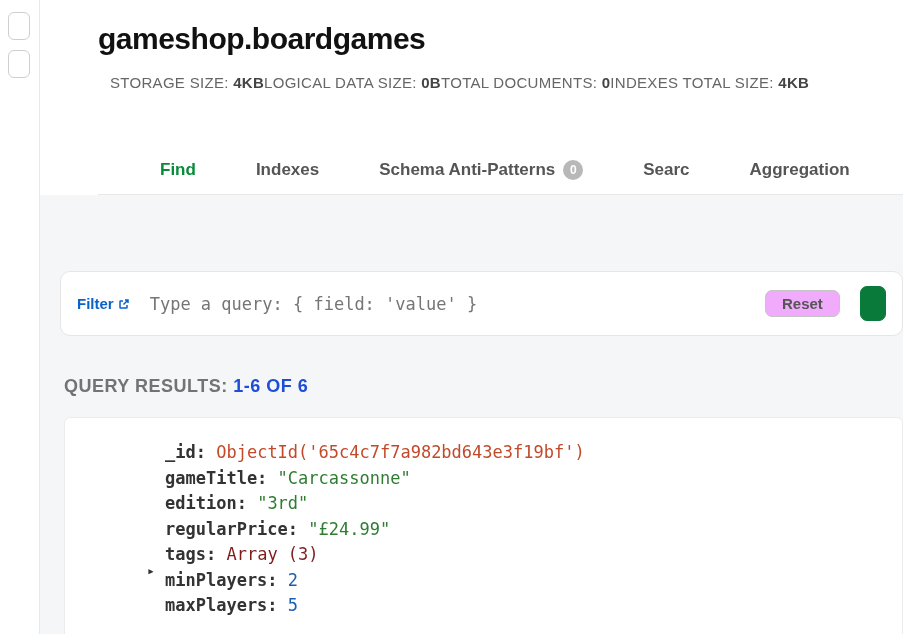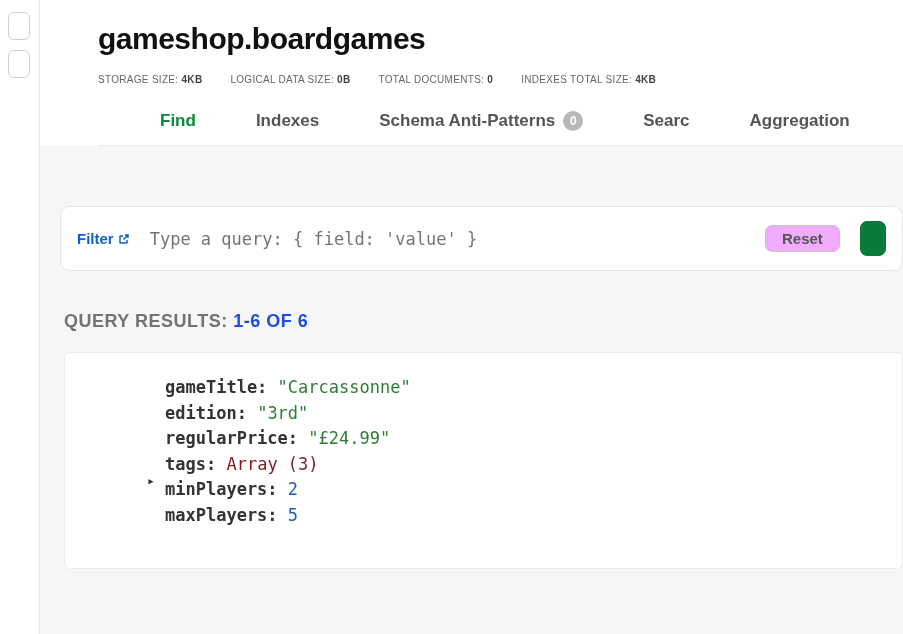--- a/index.html
+++ b/index.html
@@ -39,63 +39,64 @@
   }
   .title {
     font-size: 30px;
     font-weight: 800;
     color: #111;
     letter-spacing: -0.5px;
   }
   .stats {
     margin-top: 18px;
     display: flex;
-    gap: 28px;
-    font-size: 10px;
+    font-size: 15px;
     color: #555;
     letter-spacing: 0.3px;
+    margin-left: 12px;
   }
   .stats .label { color: #666; }
   .stats .value { font-weight: 700; color: #444; }
   .tabs {
     margin-top: 26px;
     display: flex;
     border-bottom: 1px solid #e8e8e8;
     font-size: 17px;
     font-weight: 700;
     color: #555;
     gap: 0;
   }
   .tabs .tab {
     padding: 0 30px 14px 30px;
     cursor: pointer;
     display: flex;
     align-items: center;
     gap: 8px;
+    margin-top: 43px;
   }
   .tabs .tab:first-child { padding-left: 62px; }
   .tabs .tab.active { color: #0a8b3a; }
   .badge {
     background: #b8b8b8;
     color: #fff;
     border-radius: 50%;
     width: 20px;
     height: 20px;
     font-size: 12px;
     display: inline-flex;
     align-items: center;
     justify-content: center;
   }
   .tab-panel {
     background: #f5f6f7;
     padding: 60px 0 0 0;
     height: 500px;
   }
   .filter-bar {
-    margin: 0 0 0 20px;
+    margin: 16px 0 0 20px;
     background: #fff;
     border: 1px solid #e6e6e6;
     border-radius: 10px;
     padding: 14px 16px;
     display: flex;
     align-items: center;
     gap: 20px;
   }
   .filter-label {
     color: #0b63c9;
@@ -226,20 +227,24 @@
       <button class="btn primary">&nbsp;</button>
     </div>
 
     <div class="results-heading">
       <span class="muted">QUERY RESULTS:</span>
       <span class="strong">1-6 OF 6</span>
     </div>
 
     <div class="doc-card">
       <div class="kv">
+        <span class="key">_id:</span>
+        <span class="objid">ObjectId('65c4c7f7a982bd643e3f19bf')</span>
+      </div>
+      <div class="kv">
         <span class="key">gameTitle:</span>
         <span class="str">"Carcassonne"</span>
       </div>
       <div class="kv">
         <span class="key">edition:</span>
         <span class="str">"3rd"</span>
       </div>
       <div class="kv">
         <span class="key">regularPrice:</span>
         <span class="str">"£24.99"</span>

